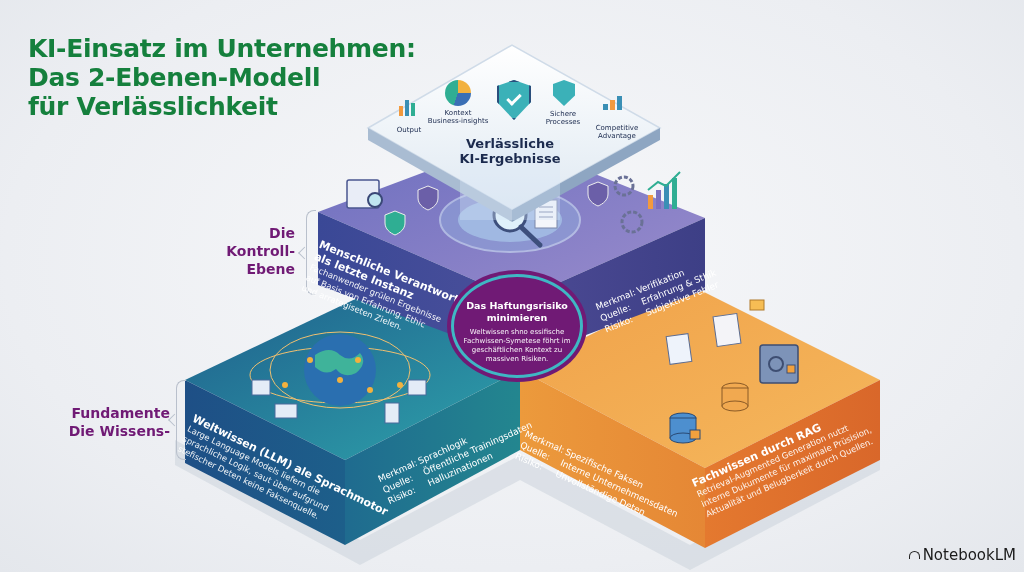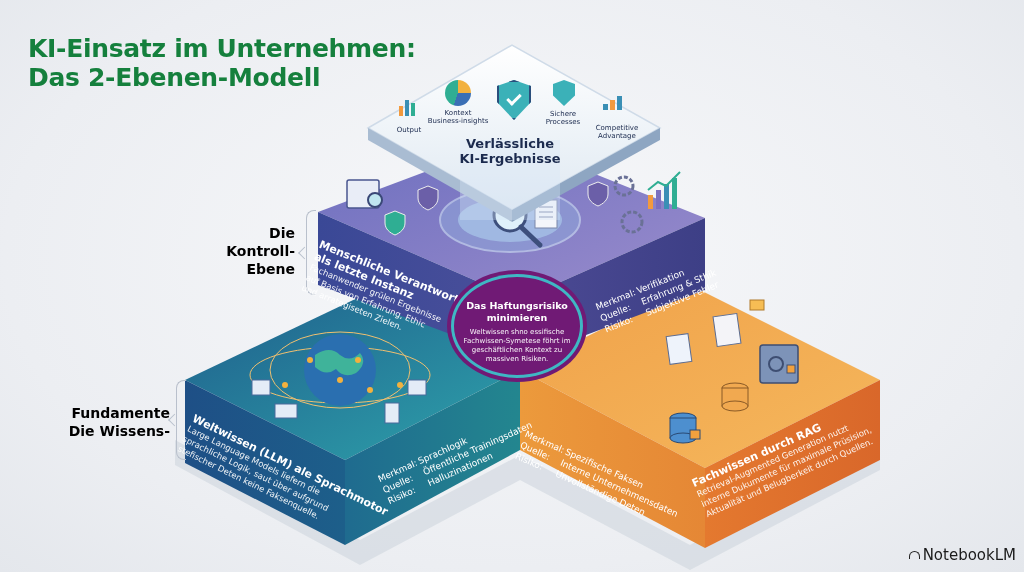--- a/index.html
+++ b/index.html
@@ -13,21 +13,21 @@
   .title {
     position: absolute; left: 28px; top: 34px;
     font-family: "DejaVu Sans", sans-serif;
     font-weight: bold; font-size: 25px; line-height: 29px;
     color: #15803d; letter-spacing: -0.3px;
   }
   .title div { white-space: nowrap; }
 
   .side-label {
     position: absolute; text-align: right; font-weight: bold;
-    font-size: 14px; line-height: 18px; color: #000000;
+    font-size: 14px; line-height: 18px; color: #701a75;
   }
   .brace {
     position: absolute; border-left: 1.5px solid #b9c0cc;
     border-top: 1.5px solid #b9c0cc; border-bottom: 1.5px solid #b9c0cc;
     border-radius: 8px 0 0 8px; width: 10px;
   }
   .brace::after {
     content: ""; position: absolute; left: -7px; top: 50%;
     width: 8px; height: 8px; border-left: 1.5px solid #b9c0cc;
     border-bottom: 1.5px solid #b9c0cc; transform: translateY(-50%) rotate(45deg);
@@ -80,20 +80,21 @@
     display: flex; align-items: center; gap: 3px;
   }
   .brand .logo { width: 11px; height: 8px; border: 1.5px solid #222; border-bottom: none; border-radius: 8px 8px 0 0; }
 </style>
 </head>
 <body>
 
 <div class="title">
   <div>KI-Einsatz im Unternehmen:</div>
   <div>Das 2-Ebenen-Modell</div>
+  <div>für Verlässlichkeit</div>
 </div>
 
 <svg class="scene" width="1024" height="572" viewBox="0 0 1024 572">
   <defs>
     <linearGradient id="topGlass" x1="0" y1="0" x2="0" y2="1">
       <stop offset="0" stop-color="#ffffff"></stop>
       <stop offset="1" stop-color="#dfe9f2"></stop>
     </linearGradient>
     <linearGradient id="ctrlTop" x1="0" y1="0" x2="1" y2="1">
       <stop offset="0" stop-color="#6d6fbf"></stop>

